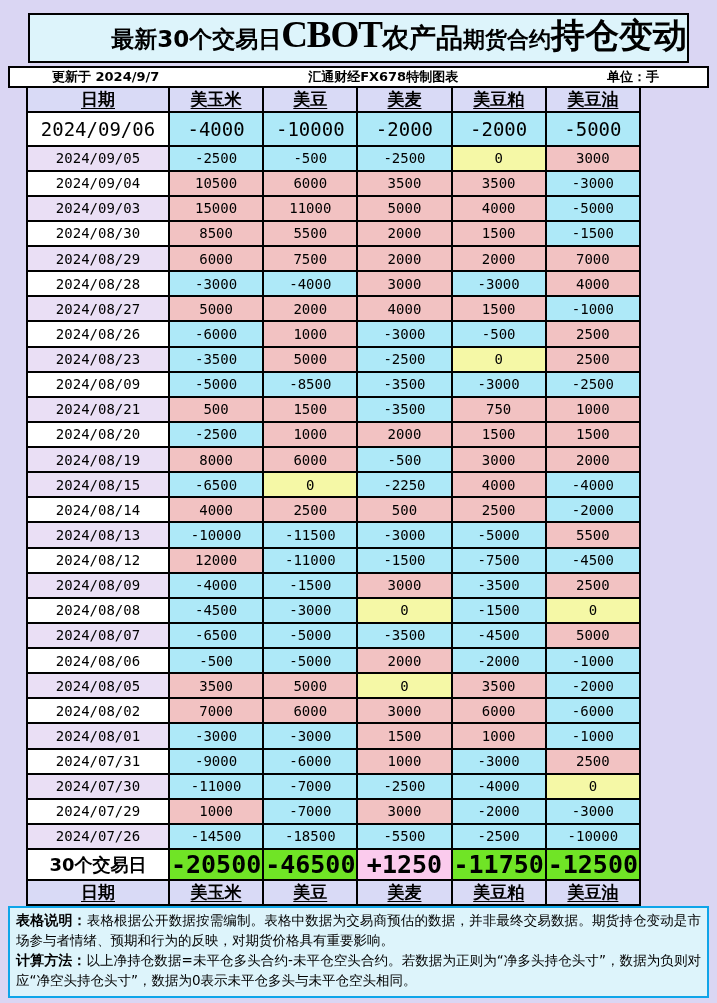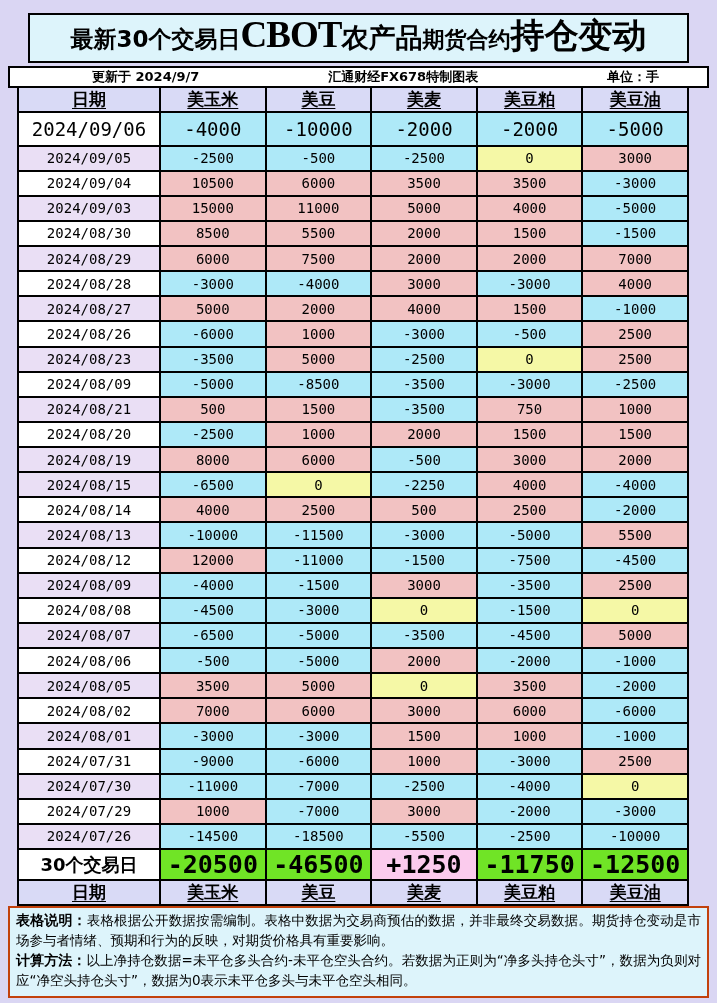--- a/index.html
+++ b/index.html
@@ -5,55 +5,55 @@
   :root{
     --page:#DAD6F3; --titlebg:#DDF4FB; --headerbg:#D9DAF6; --datealt:#EADFF5;
     --neg:#AEE9F8; --pos:#F2C2C2; --zero:#F5F8A6; --sneg:#70E426; --spos:#FBCBED;
   }
   html,body{margin:0;padding:0;}
   body{background:var(--page);font-family:"DejaVu Sans",sans-serif;color:#000;}
   .page{position:relative;width:717px;height:1003px;background:var(--page);overflow:hidden;}
 
   .title-box{position:absolute;left:28px;top:13px;width:661px;height:50px;box-sizing:border-box;
     background:var(--titlebg);border:2px solid #000;text-align:center;white-space:nowrap;
-    display:flex;align-items:center;justify-content:center;}
+    display:flex;align-items:center;justify-content:flex-end;}
   .title-inner{line-height:46px;}
   .title-inner span{font-weight:bold;vertical-align:baseline;}
   .ts1{font-size:23px;}
   .ts2{font-size:37px;font-family:"Liberation Serif",serif;letter-spacing:-1px;}
   .ts3{font-size:27px;}
   .ts4{font-size:22px;}
   .ts5{font-size:34px;}
 
   .info-bar{position:absolute;left:8px;top:66px;width:701px;height:22px;box-sizing:border-box;
     background:#ffffff;border:2px solid #000;display:flex;align-items:center;
-    justify-content:space-between;font-size:13px;font-weight:bold;padding:0 48px 0 82px;}
-
-  table.tbl{position:absolute;left:17px;top:86px;width:672px;height:820px;
+    justify-content:space-between;font-size:13px;font-weight:bold;padding:0 48px 0 42px;}
+
+  table.tbl{position:absolute;left:26px;top:86px;width:615px;height:820px;
     border-collapse:collapse;table-layout:fixed;background:#86efac;}
   .tbl th,.tbl td{border:2px solid #000;text-align:center;padding:0;overflow:hidden;white-space:nowrap;}
   .tbl col.c-date{width:142px;}
   .tbl th{background:var(--headerbg);font-size:17px;font-weight:bold;height:22px;
     text-decoration:underline;text-underline-offset:3px;}
   .tbl td{font-family:"DejaVu Sans Mono",monospace;font-size:14px;}
   .tbl td.date{background:#fff;}
   .tbl tr.alt td.date{background:var(--datealt);}
   .tbl td.neg{background:var(--neg);}
   .tbl td.pos{background:var(--pos);}
   .tbl td.zero{background:var(--zero);}
   .tbl tr.first td{font-weight:normal;font-size:19px;}
   .tbl tr.summary{height:30px;}
   .tbl tr.summary td{font-weight:bold;}
   .tbl tr.summary td.slabel{background:#fff;font-family:"DejaVu Sans",sans-serif;font-size:18px;}
   .tbl tr.summary td.sval{font-size:25px;}
   .tbl tr.summary td.sneg{background:var(--sneg);}
   .tbl tr.summary td.spos{background:var(--spos);}
 
   .footer{position:absolute;left:8px;top:906px;width:701px;height:92px;box-sizing:border-box;
-    background:var(--titlebg);border:2px solid #c2410c;font-size:13.5px;line-height:1.45;
+    background:var(--titlebg);border:2px solid #0ea5e9;font-size:13.5px;line-height:1.45;
     padding:2px 6px;text-align:justify;}
   .footer b{font-size:14px;}
 </style>
 </head>
 <body>
 
 <div class="page">
 
   <div class="title-box">
     <div class="title-inner">

